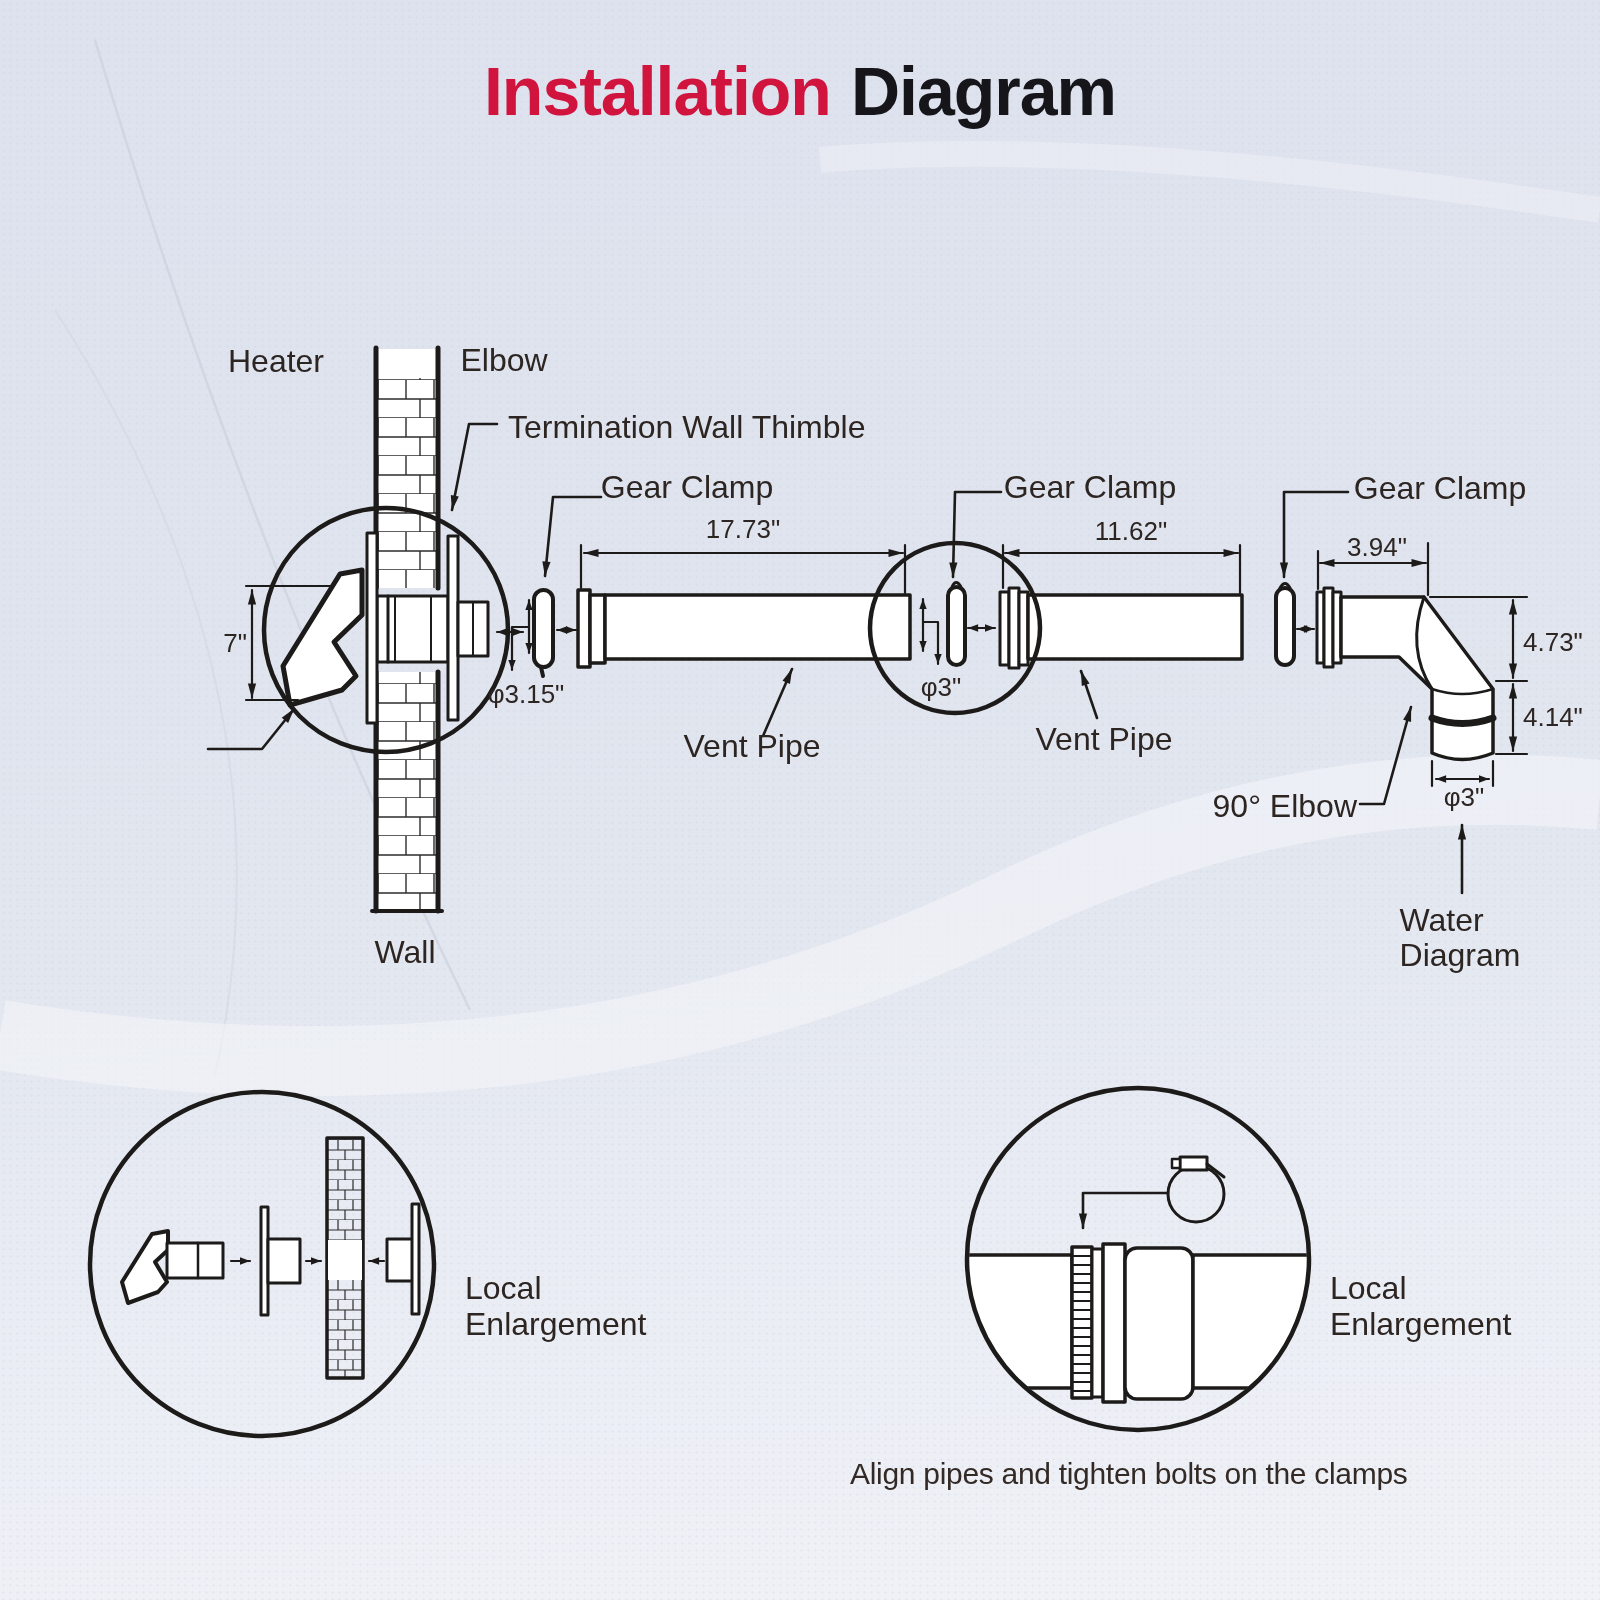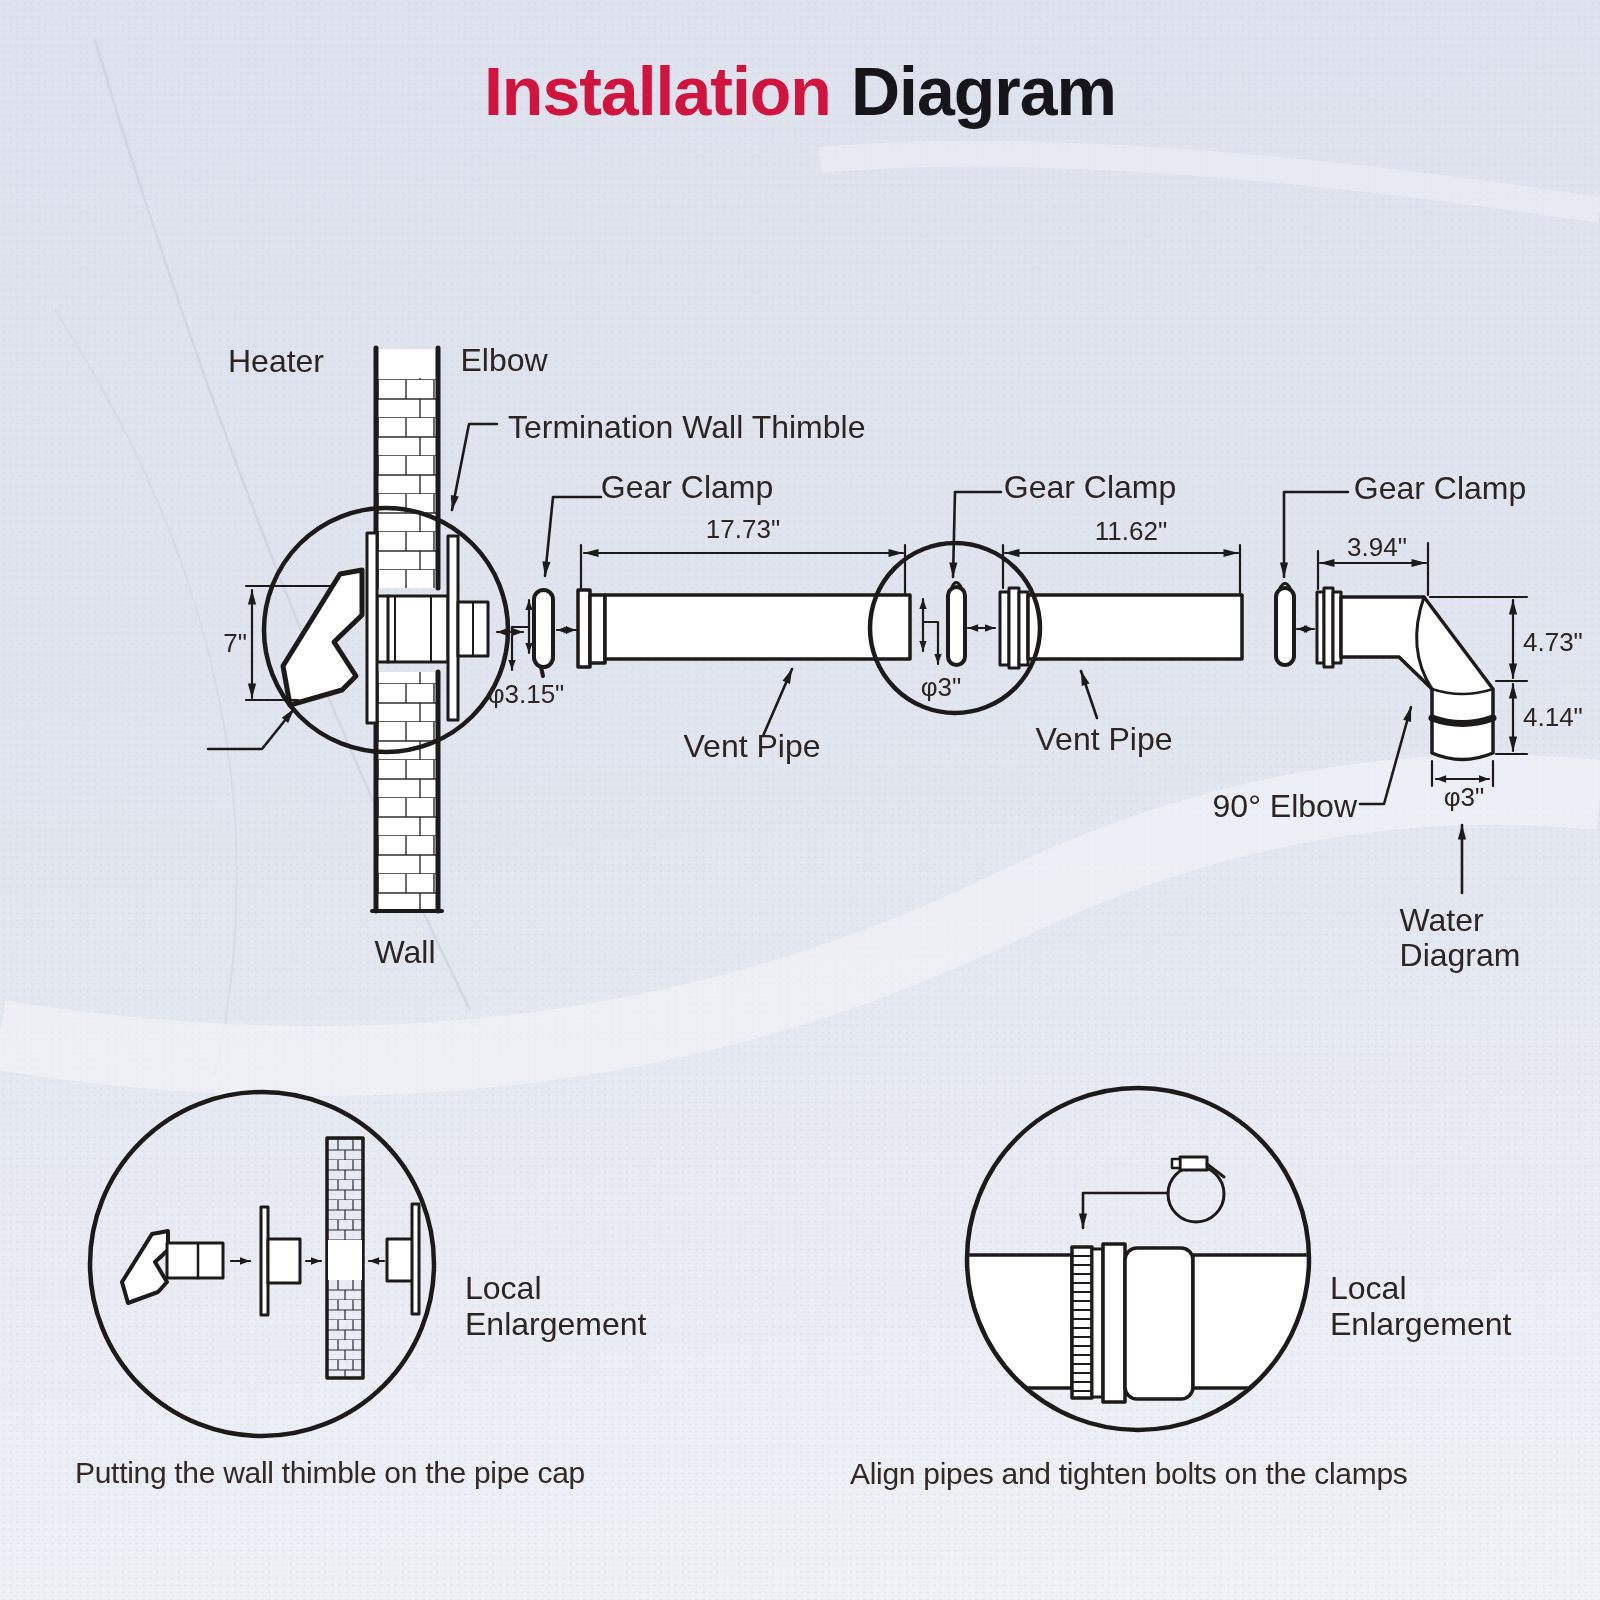--- a/index.html
+++ b/index.html
@@ -254,16 +254,15 @@
 
   <div class="txt lbl" style="left:465px;top:1270px;line-height:36px">
     <div>Local</div>
     <div>Enlargement</div>
   </div>
   <div class="txt lbl" style="left:1330px;top:1270px;line-height:36px">
     <div>Local</div>
     <div>Enlargement</div>
   </div>
 
-  <div class="txt cap" style="left:75px;top:1456px">Putting the wall thimble on the pipe cap</div>
   <div class="txt cap" style="left:850px;top:1457px">Align pipes and tighten bolts on the clamps</div>
 
 </div>
 
 </body></html>

